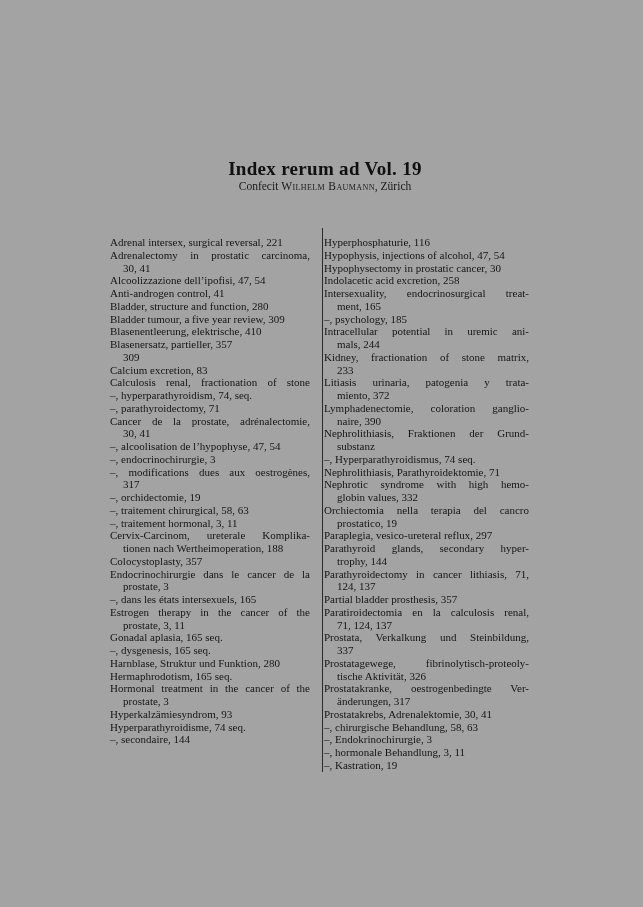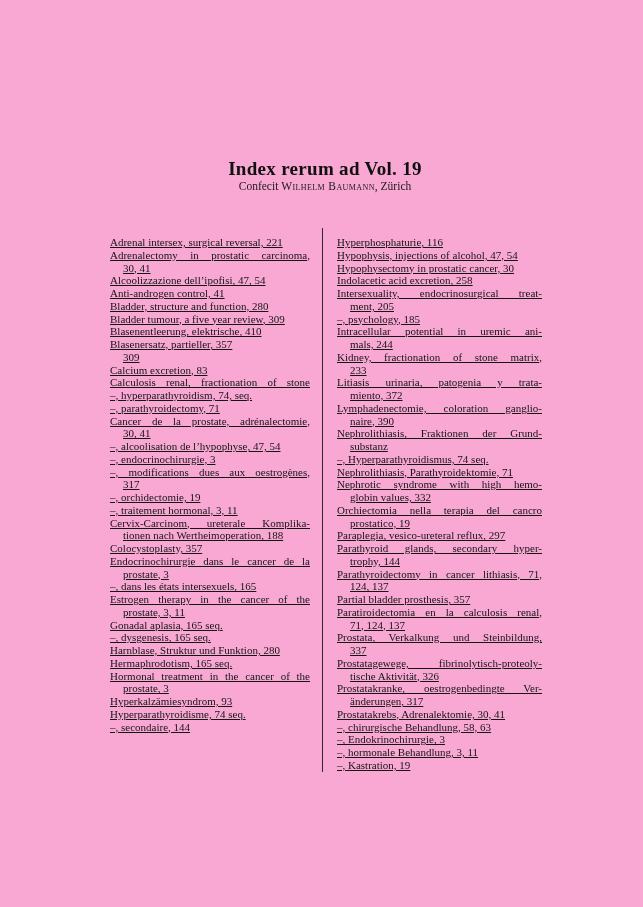--- a/index.html
+++ b/index.html
@@ -4,21 +4,21 @@
 <style>
   html, body {
     margin: 0;
     padding: 0;
     background: #ffffff;
   }
   .page {
     position: relative;
     width: 643px;
     height: 907px;
-    background: #f9a8d4;
+    background: #a3a3a3;
     overflow: hidden;
     font-family: "Liberation Serif", "DejaVu Serif", serif;
     color: #141414;
   }
   .heading-block {
     position: absolute;
     left: 110px;
     top: 158px;
     width: 430px;
     text-align: center;
@@ -37,29 +37,28 @@
     font-variant: small-caps;
     letter-spacing: 0.4px;
   }
   .index-area {
     position: relative;
     left: 110px;
     top: 236px;
     width: 432px;
     display: flex;
     flex-direction: row;
-    text-decoration: underline;
   }
   .col {
     font-size: 11px;
     line-height: 12.75px;
     color: #151515;
   }
   .col-left  { width: 200px; }
-  .col-right { width: 205px; margin-left: 27px; }
+  .col-right { width: 205px; margin-left: 14px; }
   .divider {
     position: absolute;
     left: 212px;
     top: -8px;
     height: 544px;
     width: 0;
     border-left: 1px solid #2a2a2a;
   }
   .entry { margin: 0; }
   .line { white-space: nowrap; }
@@ -136,20 +135,23 @@
           <div class="line">–, endocrinochirurgie, 3</div>
         </div>
         <div class="entry">
           <div class="line jst">–, modifications dues aux oestrogènes,</div>
           <div class="line cont">317</div>
         </div>
         <div class="entry">
           <div class="line">–, orchidectomie, 19</div>
         </div>
         <div class="entry">
+          <div class="line">–, traitement chirurgical, 58, 63</div>
+        </div>
+        <div class="entry">
           <div class="line">–, traitement hormonal, 3, 11</div>
         </div>
         <div class="entry">
           <div class="line jst">Cervix-Carcinom, ureterale Komplika-</div>
           <div class="line cont">tionen nach Wertheimoperation, 188</div>
         </div>
         <div class="entry">
           <div class="line">Colocystoplasty, 357</div>
         </div>
         <div class="entry">
@@ -197,21 +199,21 @@
           <div class="line">Hypophysis, injections of alcohol, 47, 54</div>
         </div>
         <div class="entry">
           <div class="line">Hypophysectomy in prostatic cancer, 30</div>
         </div>
         <div class="entry">
           <div class="line">Indolacetic acid excretion, 258</div>
         </div>
         <div class="entry">
           <div class="line jst">Intersexuality, endocrinosurgical treat-</div>
-          <div class="line cont">ment, 205</div>
+          <div class="line cont">ment, 165</div>
         </div>
         <div class="entry">
           <div class="line">–, psychology, 185</div>
         </div>
         <div class="entry">
           <div class="line jst">Intracellular potential in uremic ani-</div>
           <div class="line cont">mals, 244</div>
         </div>
         <div class="entry">
           <div class="line jst">Kidney, fractionation of stone matrix,</div>

